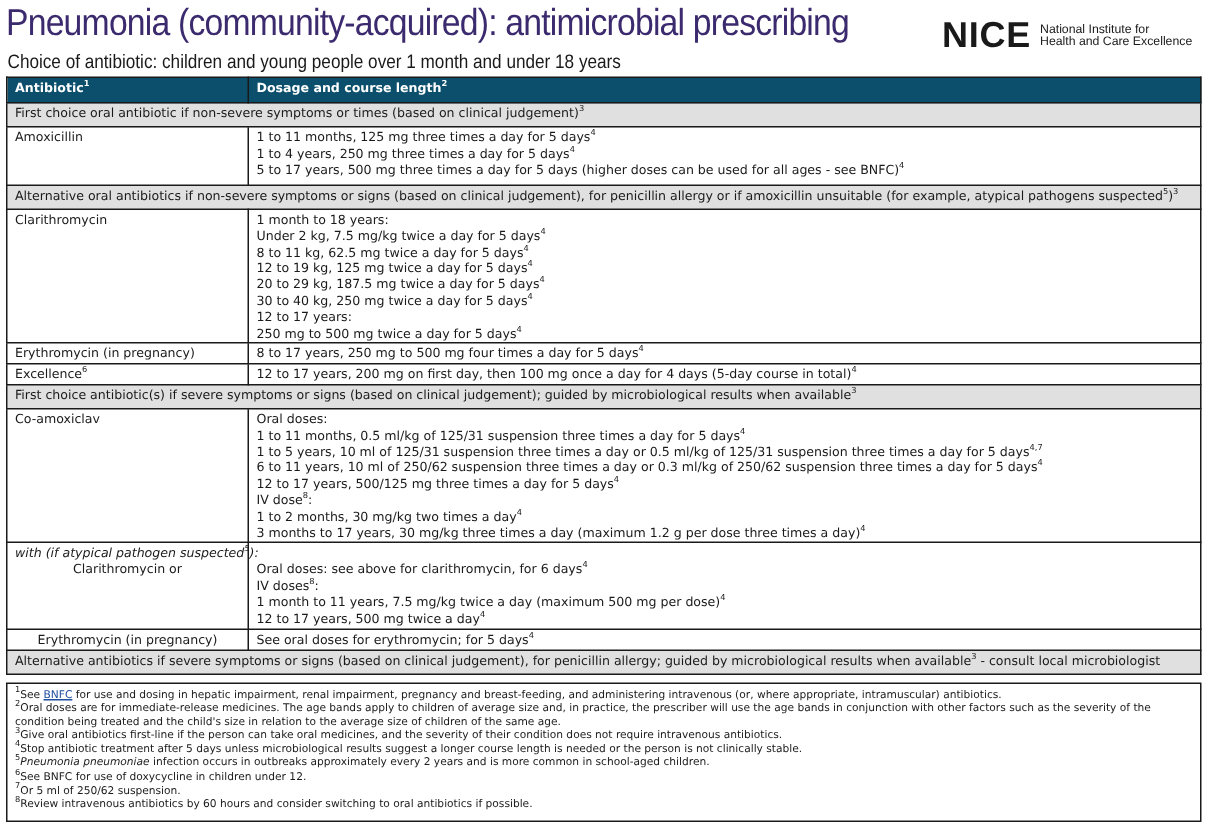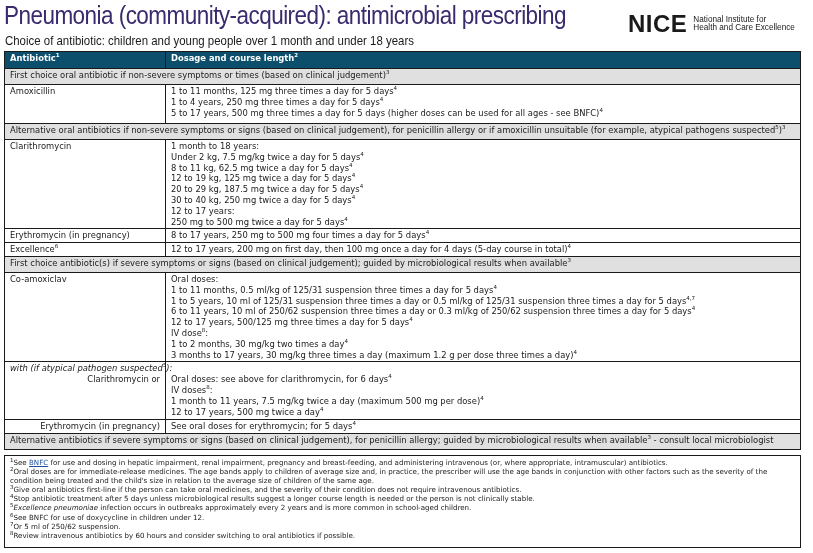--- a/index.html
+++ b/index.html
@@ -7,21 +7,21 @@
   .title { position:absolute; left:4px; top:1px; font-family:"Liberation Sans Narrow","Liberation Sans", sans-serif; font-size:25px; color:#3c2a6e; letter-spacing:-0.6px; transform:scaleX(0.9); transform-origin:left top; white-space:nowrap; }
   .logo { position:absolute; left:628px; top:12px; display:flex; align-items:center; }
   .logo-mark { font-family:"Liberation Sans", sans-serif; font-weight:bold; font-size:24px; color:#1a1a1a; letter-spacing:0.5px; line-height:24px; }
   .logo-text { margin-left:6px; font-family:"Liberation Sans", sans-serif; font-size:8.2px; line-height:8.5px; color:#1a1a1a; }
   .subtitle { position:absolute; left:5px; top:33px; font-family:"Liberation Sans", sans-serif; font-size:13px; color:#1a1a1a; transform:scaleX(0.88); transform-origin:left top; white-space:nowrap; }
   table { position:absolute; left:4px; top:51px; width:797px; border-collapse:collapse; font-size:8.4px; line-height:10.8px; table-layout:fixed; }
   td, th { border:1px solid #1a1a1a; padding:1px 5px; vertical-align:top; text-align:left; }
   th { background:#0b4f6c; color:#ffffff; font-weight:bold; height:14px; }
   tr.section td { background:#e0e0e0; height:13px; }
   .col1 { width:150px; }
-  .right { text-align:right; }
+  .right { text-align:center; }
   .em { font-style:italic; }
   sup { font-size:5.5px; vertical-align:super; line-height:0; }
   .line { display:block; white-space:nowrap; }
   .foot { position:absolute; left:4px; top:455px; width:785px; height:87px; border:1px solid #1a1a1a; padding:2px 5px; font-size:7.1px; line-height:9.1px; }
   .foot .fn { display:block; }
   .link { color:#1f4fa0; text-decoration:underline;text-align:center; }
 </style>
 </head>
 <body>
 
@@ -124,17 +124,17 @@
       <td colspan="2"><span>Alternative antibiotics if severe symptoms or signs (based on clinical judgement), for penicillin allergy; guided by microbiological results when available</span><sup>3</sup><span> - consult local microbiologist</span></td>
     </tr>
   </tbody>
 </table>
 
 <div class="foot">
   <span class="fn"><sup>1</sup><span>See </span><span class="link">BNFC</span><span> for use and dosing in hepatic impairment, renal impairment, pregnancy and breast-feeding, and administering intravenous (or, where appropriate, intramuscular) antibiotics.</span></span>
   <span class="fn"><sup>2</sup><span>Oral doses are for immediate-release medicines. The age bands apply to children of average size and, in practice, the prescriber will use the age bands in conjunction with other factors such as the severity of the condition being treated and the child's size in relation to the average size of children of the same age.</span></span>
   <span class="fn"><sup>3</sup><span>Give oral antibiotics first-line if the person can take oral medicines, and the severity of their condition does not require intravenous antibiotics.</span></span>
   <span class="fn"><sup>4</sup><span>Stop antibiotic treatment after 5 days unless microbiological results suggest a longer course length is needed or the person is not clinically stable.</span></span>
-  <span class="fn"><sup>5</sup><i>Excellence pneumoniae</i><span> infection occurs in outbreaks approximately every 2 years and is more common in school-aged children.</span></span>
+  <span class="fn"><sup>5</sup><i>Pneumonia pneumoniae</i><span> infection occurs in outbreaks approximately every 2 years and is more common in school-aged children.</span></span>
   <span class="fn"><sup>6</sup><span>See BNFC for use of doxycycline in children under 12.</span></span>
   <span class="fn"><sup>7</sup><span>Or 5 ml of 250/62 suspension.</span></span>
   <span class="fn"><sup>8</sup><span>Review intravenous antibiotics by 60 hours and consider switching to oral antibiotics if possible.</span></span>
 </div>
 
 </body></html>

